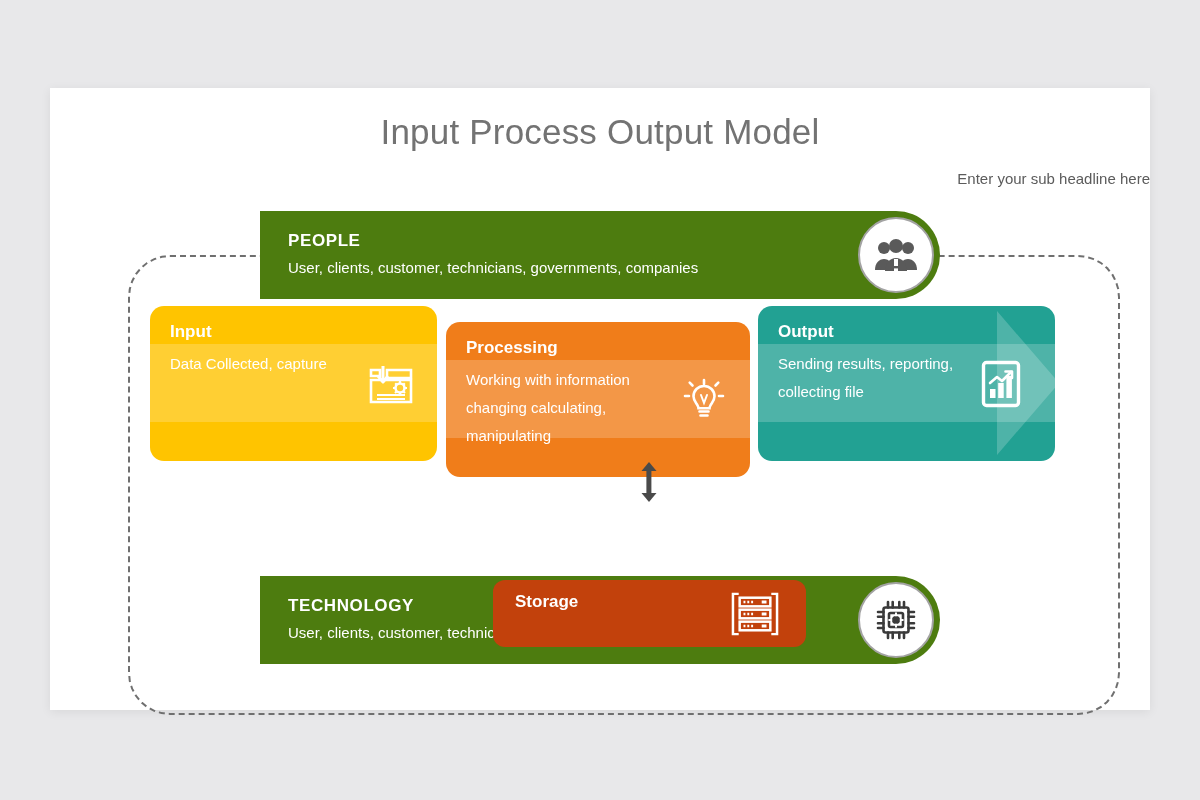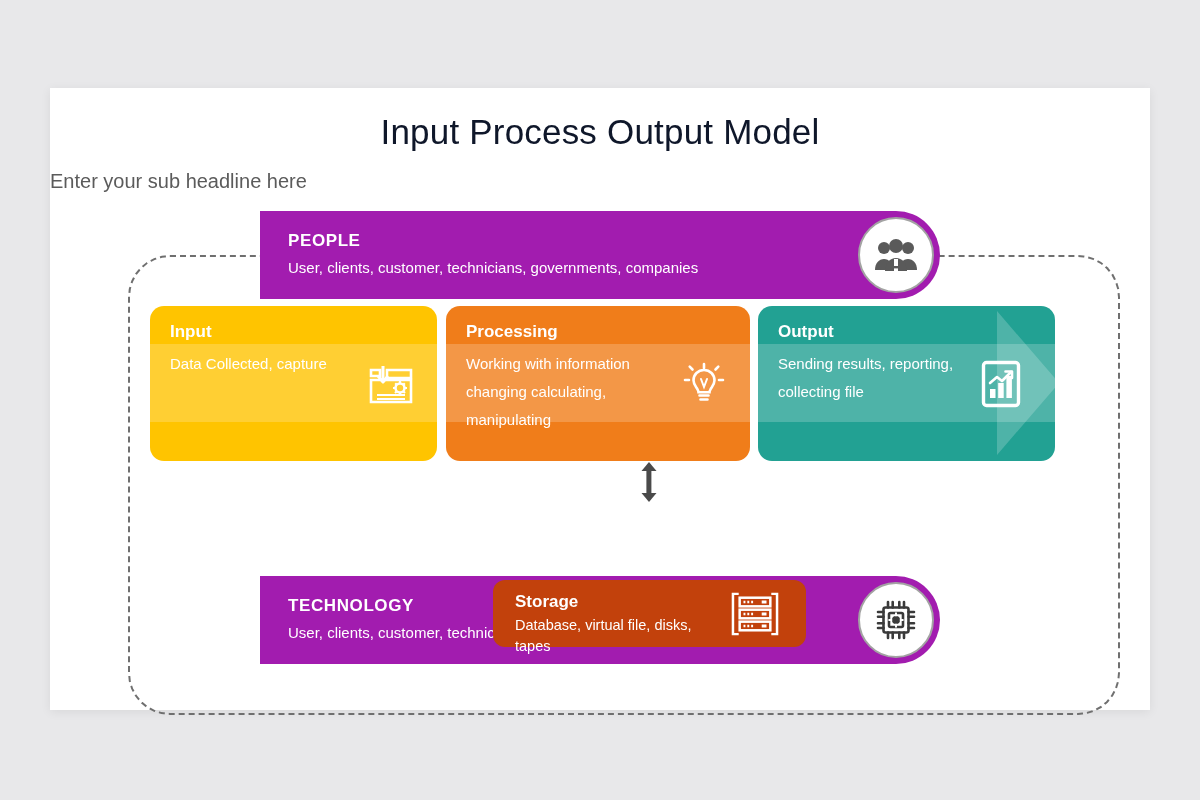--- a/index.html
+++ b/index.html
@@ -17,46 +17,46 @@
     left: 50px; top: 88px;
     width: 1100px; height: 622px;
     background: #ffffff;
     box-shadow: 0 2px 10px rgba(0,0,0,0.07);
   }
 
   
   #title {
     position: absolute; left: 0; top: 24px; width: 100%;
     text-align: center;
-    font-size: 35px; font-weight: 400; color: #0f172a;
+    font-size: 35px; font-weight: 400; color: #737373;
     letter-spacing: 0.2px;
   }
   #subtitle {
     position: absolute; left: 0; top: 82px; width: 100%;
-    text-align: left;
-    font-size: 20px; font-weight: 400; color: #5b5b5b;
+    text-align: right;
+    font-size: 15px; font-weight: 400; color: #5b5b5b;
   }
 
   
   #dashed-frame {
     position: absolute;
     left: 78px; top: 167px;
     width: 992px; height: 460px;
     border: 2px dashed #6f6f6f;
     border-radius: 42px;
     background: transparent;
     z-index: 1;
   }
 
   
   .gray-bar {
     position: absolute;
     left: 210px;
     width: 680px; height: 88px;
-    background: #a21caf;
+    background: #4d7c0f;
     border-radius: 0 44px 44px 0;
     z-index: 3;
     color: #ffffff;
     text-align: center;
   }
   #people-bar   { top: 123px; }
   #tech-bar     { top: 488px; }
 
   .gray-bar .bar-title {
     position: absolute; left: 28px; top: 20px;
@@ -78,21 +78,21 @@
   
   .card {
     position: absolute;
     top: 218px; height: 155px;
     border-radius: 14px;
     overflow: hidden;
     z-index: 4;
     color: #ffffff;
   }
   #card-input      { left: 100px;  width: 287px; background: #ffc400; }
-  #card-processing { left: 396px;  width: 304px; background: #f07d1a; }
+  #card-processing { left: 396px;  width: 304px; background: #f07d1a; margin-top: 16px; }
   #card-output     { left: 708px;  width: 297px; background: #22a193; }
 
   
   .card-arrow {
     position: absolute; left: 0; top: 38px;
     width: 100%; height: 78px;
     background: rgba(255,255,255,0.20);
     pointer-events: none;
   }
   .card-arrow-head {
@@ -230,21 +230,20 @@
   <span id="double-arrow">
     <svg class="icon-svg" viewBox="0 0 22 40" fill="#4a4a4a">
       <rect x="8.4" y="6" width="5" height="28"></rect>
       <path d="M11 0l7.5 9h-15z"></path>
       <path d="M11 40l-7.5-9h15z"></path>
     </svg>
   </span>
 
   <div id="card-storage">
     <div class="card-title">Storage</div>
-    <div class="card-desc">Database, virtual file, disks, tapes</div>
     <span class="card-icon">
       <svg class="icon-svg" viewBox="0 0 52 48" fill="none" stroke="#ffffff" stroke-width="2.6">
         <path d="M9 3H3v42h6M43 3h6v42h-6"></path>
         <rect x="10" y="7" width="32" height="9"></rect>
         <rect x="10" y="19.5" width="32" height="9"></rect>
         <rect x="10" y="32" width="32" height="9"></rect>
         <path d="M14 11.5h10M14 24h10M14 36.5h10" stroke-width="2.6" stroke-dasharray="2 2"></path>
         <path d="M33 11.5h5M33 24h5M33 36.5h5" stroke-width="3.2"></path>
       </svg>
     </span>

